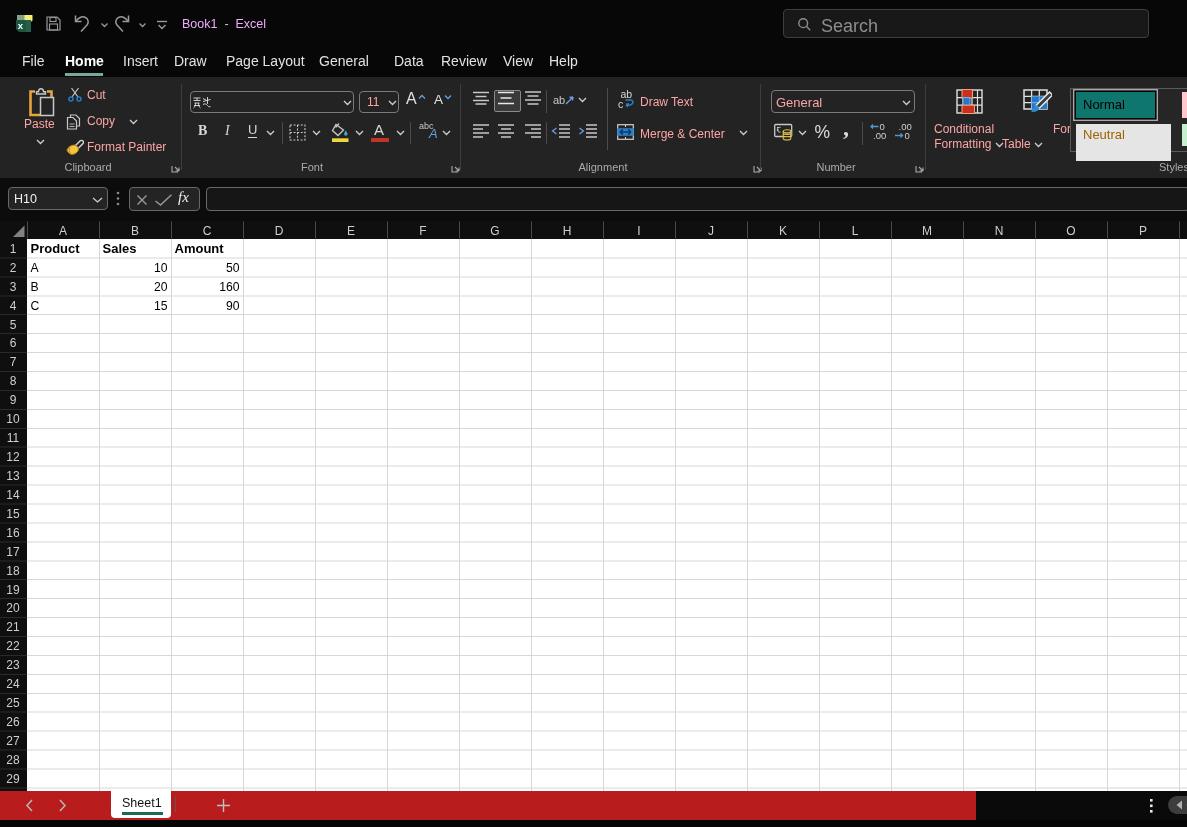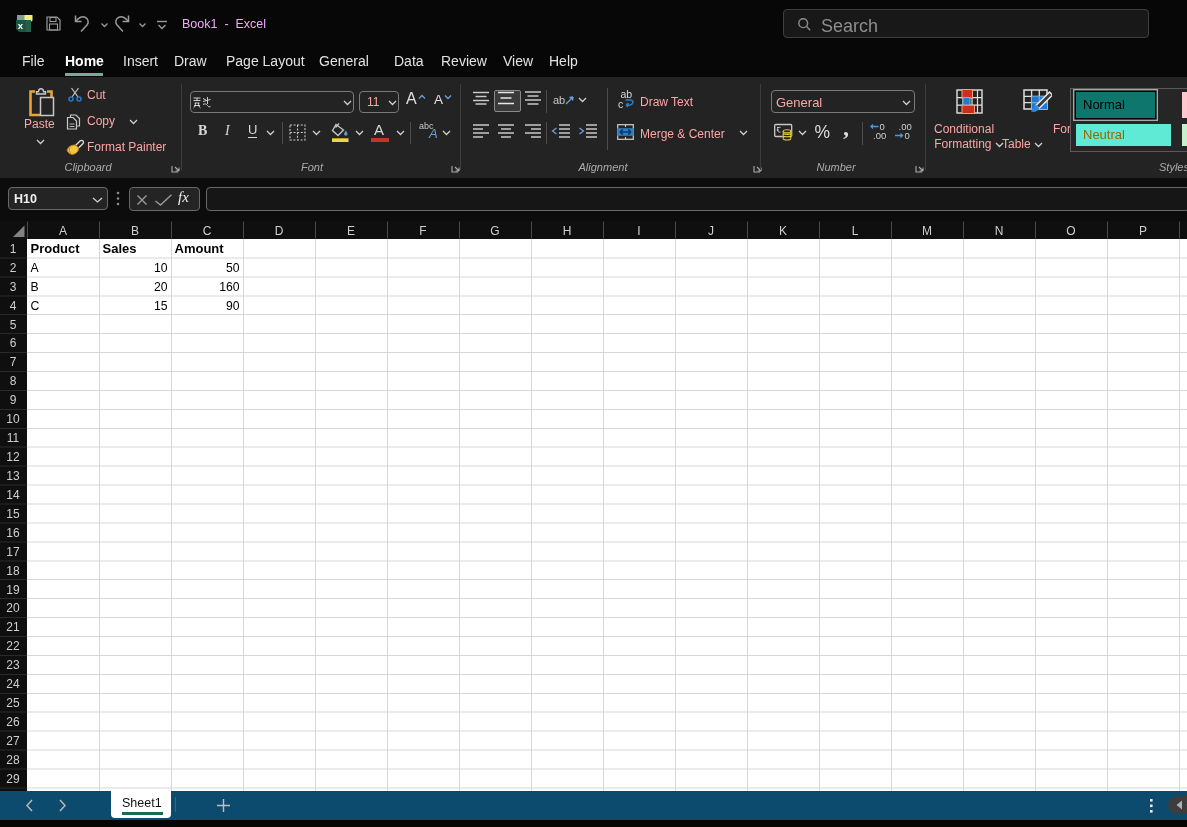--- a/index.html
+++ b/index.html
@@ -5,25 +5,25 @@
   html,body{margin:0;padding:0;}
   body{width:1187px;height:827px;overflow:hidden;background:#0a0a0a;
        font-family:"Liberation Sans",sans-serif;position:relative;}
   .abs{position:absolute;}
   
   #titlebar{left:0;top:0;width:1187px;height:48px;background:#070707;}
   #menubar{left:0;top:48px;width:1187px;height:29px;background:#070707;}
   .menu{position:absolute;top:4.5px;font-size:14px;color:#e2e2e2;}
   #ribbon{left:0;top:77px;width:1187px;height:101px;background:#232323;}
   .gsep{position:absolute;top:7px;height:86px;width:1px;background:#3d3d3d;}
-  .glabel{position:absolute;top:84px;font-size:11px;color:#ababab;text-align:center;font-style:italic;}
+  .glabel{position:absolute;top:84px;font-size:11px;color:#ababab;text-align:center;}
   .launch{position:absolute;top:84px;}
   #fbar{left:0;top:178px;width:1187px;height:43px;background:#0c0c0c;}
   #sheet{left:0;top:221px;width:1187px;height:570px;}
-  #tabbar{left:0;top:791px;width:1187px;height:29px;background:#0c4a6e;}
+  #tabbar{left:0;top:791px;width:976px;height:29px;background:#b91c1c;}
   #statusbar{left:0;top:820px;width:1187px;height:7px;background:#050505;}
   .ricon{position:absolute;}
   .rtext{position:absolute;font-size:12px;color:#fca5a5;white-space:nowrap;}
   .chev{position:absolute;}
 </style>
 </head>
 <body>
 <div class="abs" id="titlebar">
 
   <svg class="abs" style="left:14px;top:15px" width="19" height="19" viewBox="0 0 19 19">
@@ -327,30 +327,30 @@
   </svg>
   <div class="rtext" style="left:1045px;top:44.5px;width:70px;text-align:center">Format as</div>
   <div class="rtext" style="left:1002px;top:59.5px;width:70px;text-align:left">Table <svg width="9" height="6" viewBox="0 0 9 6" style="display:inline-block">
         <path d="M1 1 L4.5 4.5 L8 1" fill="none" stroke="#cfcfcf" stroke-width="1.3"></path>
       </svg></div>
 
   <div class="abs" style="left:1070px;top:11px;width:117px;height:64px;border:1px solid #5a5a5a;border-right:none;background:#262626;box-sizing:border-box"></div>
   <div class="abs" style="left:1076px;top:15px;width:79px;height:26px;background:#0f766e;box-shadow:0 0 0 1.6px #050505,0 0 0 3px #a8a8a8;box-sizing:border-box">
     <div class="abs" style="left:7px;top:5px;font-size:13px;color:#000">Normal</div>
   </div>
-  <div class="abs" style="left:1076px;top:47px;width:95px;height:22px;background:#5eead4">
+  <div class="abs" style="left:1076px;top:47px;width:95px;height:37px;background:#e5e5e5">
     <div class="abs" style="left:7px;top:3px;font-size:13px;color:#9c6500">Neutral</div>
   </div>
   <div class="abs" style="left:1182px;top:15px;width:5px;height:26px;background:#ffc7ce"></div>
   <div class="abs" style="left:1182px;top:47px;width:5px;height:22px;background:#c6efce"></div>
   <div class="glabel" style="left:1159px;width:60px;text-align:left">Styles</div>
 </div>
 <div class="abs" id="fbar">
   <div class="abs" style="left:8px;top:8.5px;width:100px;height:23.5px;background:#242424;border:1px solid #686868;border-radius:4px;box-sizing:border-box">
-    <div class="abs" style="left:5px;top:4.5px;font-size:12.5px;font-weight:bold;color:#f0f0f0">H10</div>
+    <div class="abs" style="left:5px;top:4.5px;font-size:12.5px;font-weight:normal;color:#f0f0f0">H10</div>
     <svg class="chev" style="left:83px;top:9px" width="11" height="7" viewBox="0 0 11 7">
         <path d="M1 1 L5.5 5 L10 1" fill="none" stroke="#cfcfcf" stroke-width="1.3"></path>
       </svg>
   </div>
   <svg class="abs" style="left:115px;top:13px" width="6" height="16" viewBox="0 0 6 16">
     <circle cx="3" cy="2" r="1.3" fill="#8a8a8a"></circle>
       <circle cx="3" cy="7.5" r="1.3" fill="#8a8a8a"></circle>
       <circle cx="3" cy="13" r="1.3" fill="#8a8a8a"></circle>
   </svg>
   <div class="abs" style="left:129px;top:9px;width:71px;height:24px;background:#242424;border:1px solid #686868;border-radius:4px;box-sizing:border-box">

